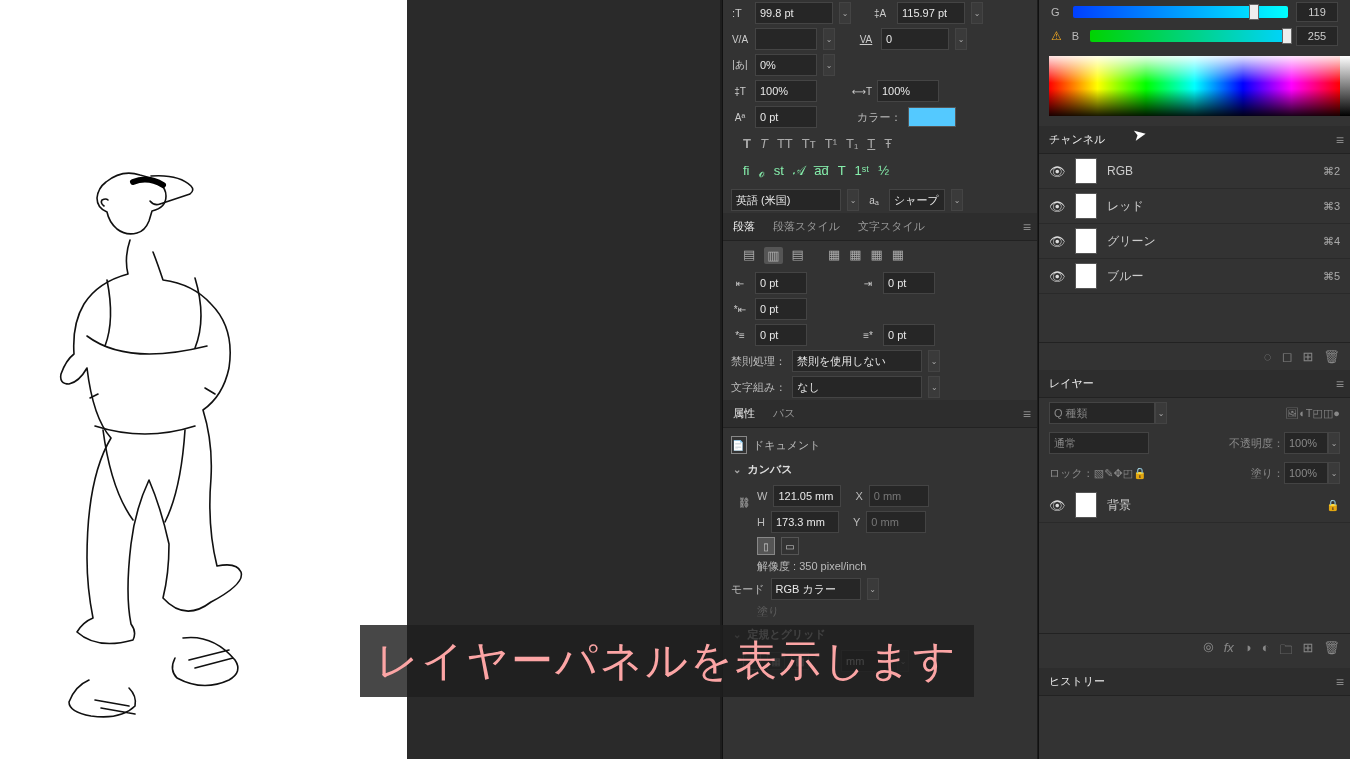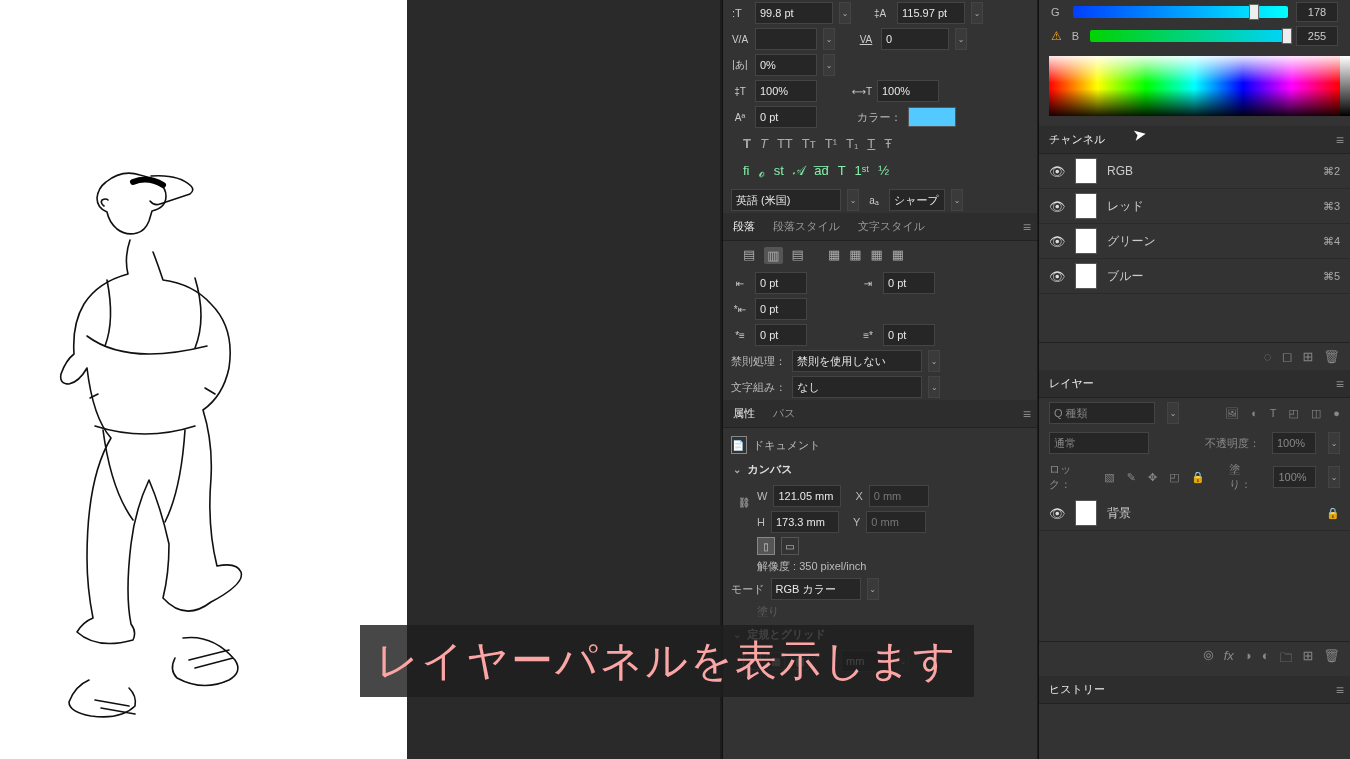--- a/index.html
+++ b/index.html
@@ -71,21 +71,21 @@
       linear-gradient(to right, #ff0000, #ffff00, #00ff00, #00ffff, #0000ff, #ff00ff, #ff0000);
     position:relative;
   }
   .spectrum::after{content:"";position:absolute;right:-10px;top:0;width:10px;height:100%;background:linear-gradient(#fff,#000);}
 
   .list-row { display:flex; align-items:center; padding:4px 10px; gap:10px; border-bottom:1px solid #2a2a2a;}
   .eye { width:16px; text-align:center; font-size:13px; color:#ddd;}
   .thumb { width:22px; height:26px; background:#fff; border:1px solid #555;}
   .shortcut { margin-left:auto; font-size:11px; color:#aaa;}
   .footer-icons { display:flex; gap:10px; justify-content:flex-end; padding:6px 10px; color:#888; font-size:13px; border-top:1px solid #222;}
-  .layer-opts { display:flex; align-items:center; gap:12px; padding:4px 10px; font-size:11px; color:#888;}
+  .layer-opts { display:flex; align-items:center; gap:0; padding:4px 10px; font-size:11px; color:#888;}
 
   .checkbox { width:13px; height:13px; border:1px solid #666; background:#222; display:inline-block; }
 
   .subtitle {
     position:absolute; left:360px; top:625px;
     background:rgba(30,30,30,0.82);
     color:#fca5a5; font-size:42px; font-weight:400;
     padding:8px 16px; letter-spacing:2px;
   }
   .cursor-arrow { position:absolute; left:1133px; top:125px; font-size:16px; color:#fff; transform:rotate(-10deg); z-index:50; pointer-events:none;}
@@ -286,21 +286,21 @@
   </div>
 </div>
 
 <div class="panel-col right">
 
   <div class="slider-row">
     <span class="small-label" style="width:14px">G</span>
     <div class="slider-track" style="background:linear-gradient(to right,#003fff,#00ffff)">
       <div class="slider-thumb" style="left:82%"></div>
     </div>
-    <div class="slider-val">178</div>
+    <div class="slider-val">119</div>
   </div>
   <div class="slider-row">
     <span class="warn">⚠</span>
     <span class="small-label" style="width:10px">B</span>
     <div class="slider-track" style="background:linear-gradient(to right,#00d300,#00d3ff)">
       <div class="slider-thumb" style="left:97%"></div>
     </div>
     <div class="slider-val">255</div>
   </div>
   <div class="spectrum"></div>

